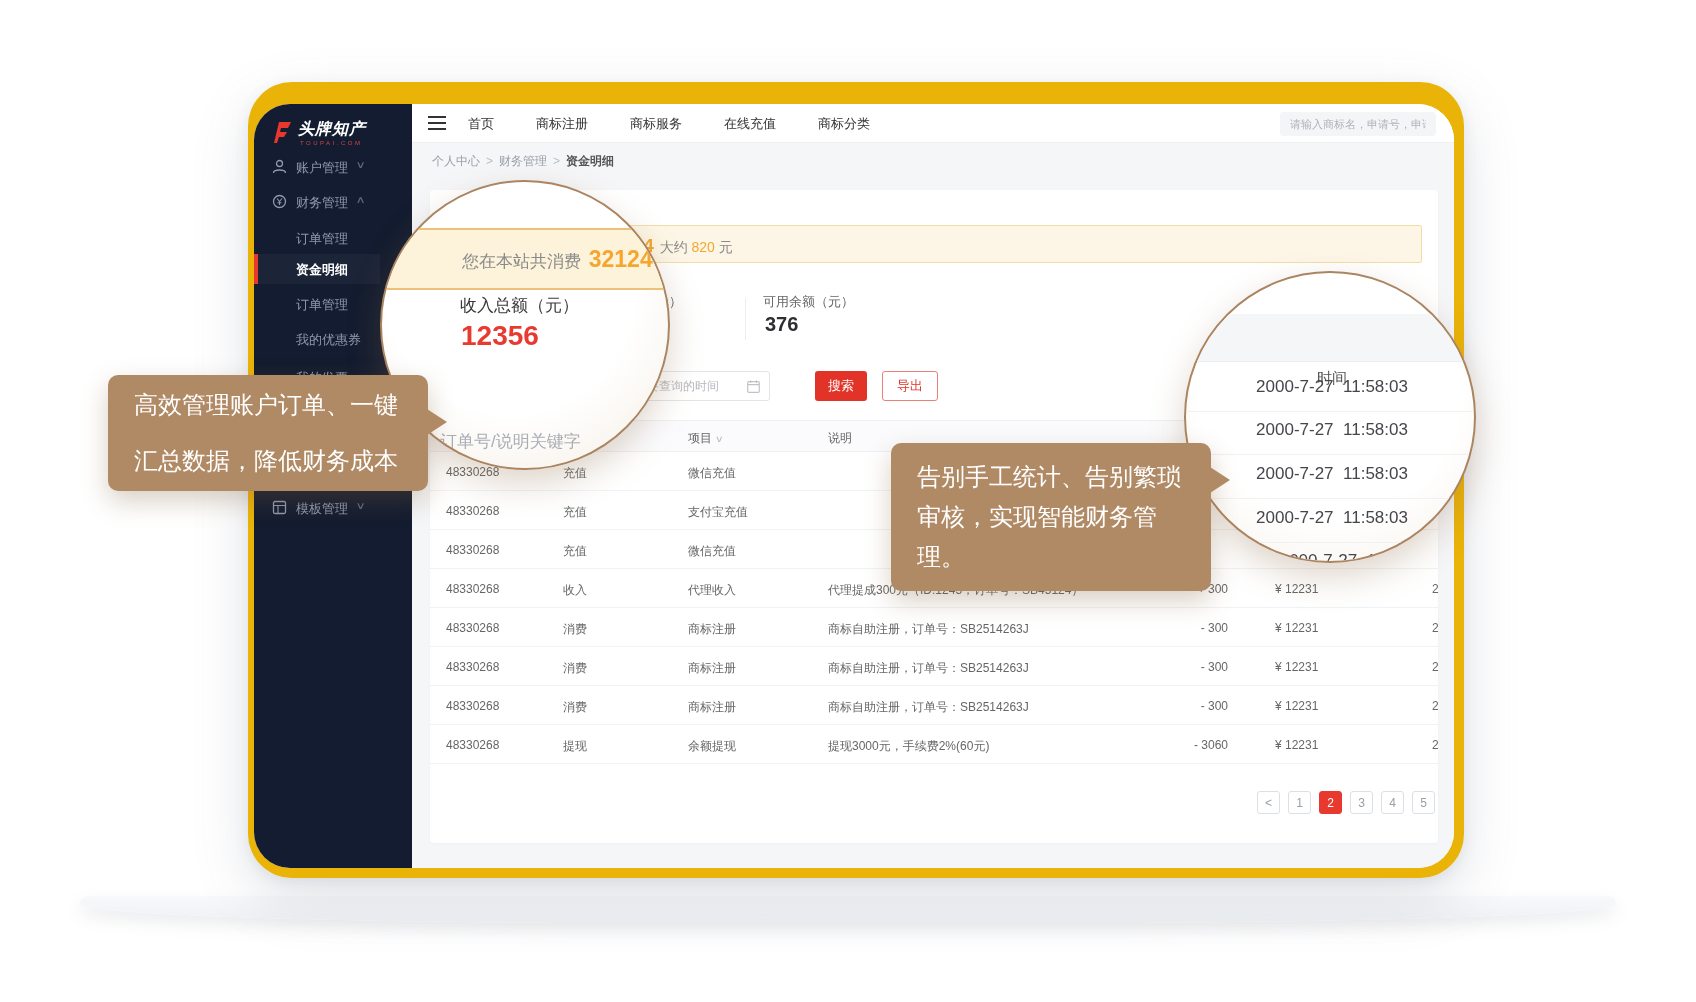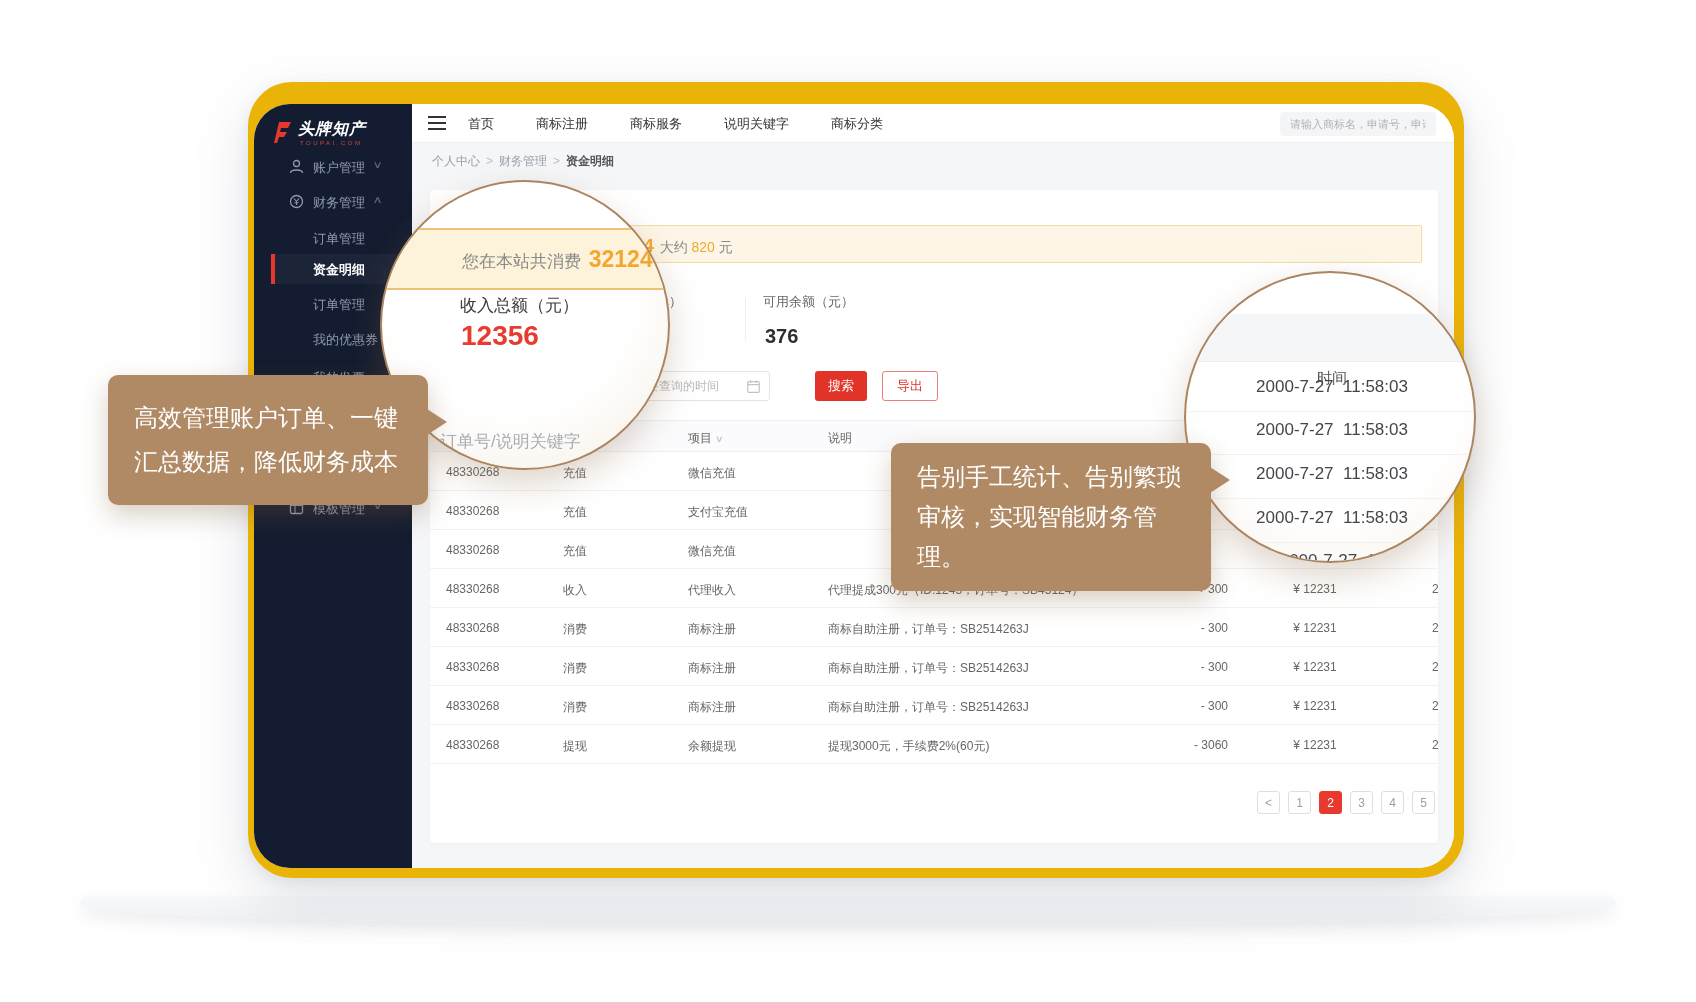--- a/index.html
+++ b/index.html
@@ -18,21 +18,21 @@
             border-radius:10px 10px 46% 46% / 10px 10px 24px 24px;
             box-shadow:0 8px 16px rgba(120,125,140,.15); }
 
   
   .sidebar { position:absolute; left:0; top:0; bottom:0; width:158px; background:#131c30; }
   .logo { position:absolute; left:16px; top:12px; height:40px; }
   .logo-flag { position:absolute; left:0; top:4px; width:22px; height:24px; }
   .logo-text { position:absolute; left:28px; top:3px; color:#fff; font-size:16px; font-weight:bold;
                font-style:italic; letter-spacing:1px; white-space:nowrap; }
   .logo-sub  { position:absolute; left:30px; top:24px; color:#d8453c; font-size:6px; letter-spacing:2.5px; white-space:nowrap; }
-  .side-item { position:absolute; left:17px; width:126px; height:30px; color:#8f99ad; font-size:13px; cursor:pointer;padding-left:24px; }
+  .side-item { position:absolute; left:0; width:126px; height:30px; color:#8f99ad; font-size:13px; cursor:pointer;padding-left:24px; }
   .side-item .lbl { position:absolute; left:42px; top:7px; white-space:nowrap; }
   .side-item .ico { position:absolute; left:18px; top:7px; width:15px; height:15px; }
   .side-item .chev { position:absolute; right:16px; top:7px; font-size:10px; color:#5d6880; transform:scaleX(1.4); }
   .side-item.child .lbl { left:42px; }
   .side-item.active { background:rgba(255,255,255,.04); }
   .side-item.active .lbl { color:#ffffff; font-weight:bold; }
   .side-item.active::before { content:""; position:absolute; left:0; top:0; width:4px; height:30px; background:#e8372c; }
 
   
   .topnav { position:absolute; left:158px; right:0; top:0; height:39px; background:#fff; border-bottom:1px solid #eef0f2; }
@@ -83,21 +83,21 @@
 
   
   .thead { position:absolute; left:0; top:230px; width:1008px; height:32px; background:#fbfbfd;
            border-top:1px solid #efeff2; border-bottom:1px solid #efeff2; }
   .tcell { position:absolute; top:9px; font-size:12px; color:#666; white-space:nowrap; }
   .sorticon { font-size:9px; color:#b9bec6; margin-left:4px; transform:scaleX(1.3); display:inline-block; }
   .trows { position:absolute; left:0; top:262px; width:1008px; }
   .trow { position:relative; width:1008px; height:39px; border-bottom:1px solid #f1f2f5; }
   .trow .tcell { top:13px; color:#666; }
   .c1{left:16px;} .c2{left:133px;} .c3{left:258px;} .c4{left:398px; max-width:330px; overflow:hidden;}
-  .c5{left:730px; width:68px; text-align:right;} .c6{left:845px; width:80px; text-align:center;}
+  .c5{left:730px; width:68px; text-align:right;} .c6{left:845px; width:80px; text-align:left;}
   .c7{left:1002px; width:120px;}
 
   
   .pager { position:absolute; right:3px; top:601px; display:flex; gap:8px; }
   .pg { width:23px; height:23px; border:1px solid #dcdfe4; border-radius:3px; background:#fff; color:#9aa0a8;
         font-size:12px; display:flex; align-items:center; justify-content:center; cursor:pointer; }
   .pg.active { background:#e8392f; border-color:#e8392f; color:#fff; }
 
   
   .mag { position:absolute; border-radius:50%; border:2px solid #ab8460; overflow:hidden;
@@ -114,21 +114,21 @@
   .mz-income-value { position:absolute; left:79px; top:138px; font-size:28px; font-weight:bold; color:#e83a2e; }
   .mz-colhdr { position:absolute; left:58px; top:248px; font-size:17px; color:#a9adb4; white-space:nowrap; }
   .mz-timehdr-band { position:absolute; left:0; top:41px; width:292px; height:48px; background:#f5f6f8;
                      border-bottom:1px solid #ececef; }
   .mz-timehdr { position:absolute; left:0; width:292px; top:55px; font-size:15px; color:#555; text-align:center; }
   .mz-timerow { position:absolute; left:0; width:292px; text-align:center; font-size:17px; color:#44464b;
                 white-space:pre; border-bottom:1px solid #f0f1f3; padding-bottom:14px; }
 
   
   .callout { position:absolute; background:#b08a65; border-radius:10px; color:#fff; font-size:24px;
-             line-height:44px; padding:21px 26px; box-shadow:0 10px 26px rgba(130,95,60,.30); }
+             line-height:56px; padding:2px 26px; box-shadow:0 10px 26px rgba(130,95,60,.30); }
   .callout .arrow { position:absolute; right:-19px; width:0; height:0;
              border-top:13px solid transparent; border-bottom:13px solid transparent; border-left:20px solid #b08a65; }
   .co-left { left:108px; top:375px; width:320px; }
   .co-left .arrow { top:34px; }
   .co-right { left:891px; top:443px; width:320px; line-height:40px; padding:14px 26px; }
   .co-right .arrow { top:24px; }
 </style>
 </head>
 <body>
 
@@ -195,21 +195,21 @@
       <div class="topnav">
         <div class="burger">
             <span></span>
             <span></span>
             <span></span>
           </div>
         <div class="nav-items">
           <span class="nav-item">首页</span>
           <span class="nav-item">商标注册</span>
           <span class="nav-item">商标服务</span>
-          <span class="nav-item">说明关键字</span>
+          <span class="nav-item">在线充值</span>
           <span class="nav-item">商标分类</span>
         </div>
         <input class="topsearch" placeholder="请输入商标名，申请号，申请人" style="">
       </div>
 
       <div class="pagebg">
         <div class="crumbbar">
           <div class="crumb">
             <span>个人中心</span><span class="sep">&gt;</span><span>财务管理</span><span class="sep">&gt;</span><span class="last">资金明细</span>
           </div>
@@ -227,21 +227,21 @@
               <b class="sm">820</b>
               <span>元</span>
             </div>
           </div>
 
           <span class="stat-label" style="left:28px; top:103px;">收入总额（元）</span>
           <span class="stat-value red" style="left:28px; top:123px;">12356</span>
           <span class="stat-label" style="left:161px; top:103px;">支出总额（元）</span>
           <div class="stat-div"></div>
           <span class="stat-label" style="left:333px; top:103px;">可用余额（元）</span>
-          <span class="stat-value" style="left:335px; top:135px;text-align:center;">376</span>
+          <span class="stat-value" style="left:335px; top:123px;text-align:center;">376</span>
 
           <div class="datebox">
             <input placeholder="输入你要查询的时间" style="">
             <svg class="cal" viewBox="0 0 13 13">
               <rect x="0.7" y="1.7" width="11.6" height="10.6" rx="1" fill="none" stroke="#c0c4ca" stroke-width="1.2"></rect>
               <path d="M0.7 4.6 H12.3 M3.6 0.4 V3 M9.4 0.4 V3" stroke="#c0c4ca" stroke-width="1.2" fill="none"></path>
             </svg>
           </div>
           <button class="btn-search">搜索</button>
           <button class="btn-export">导出</button>

